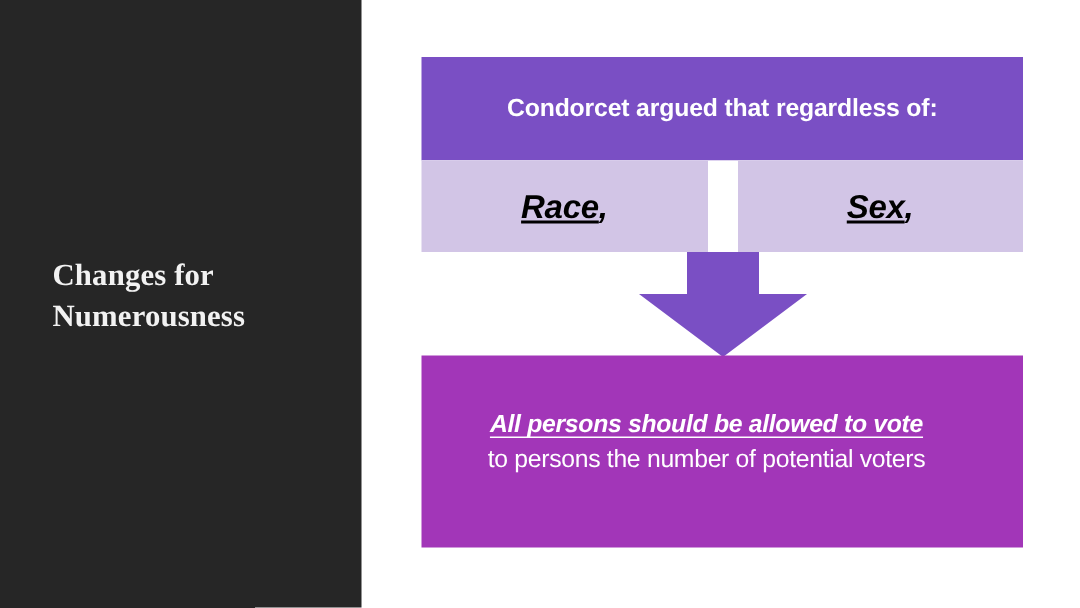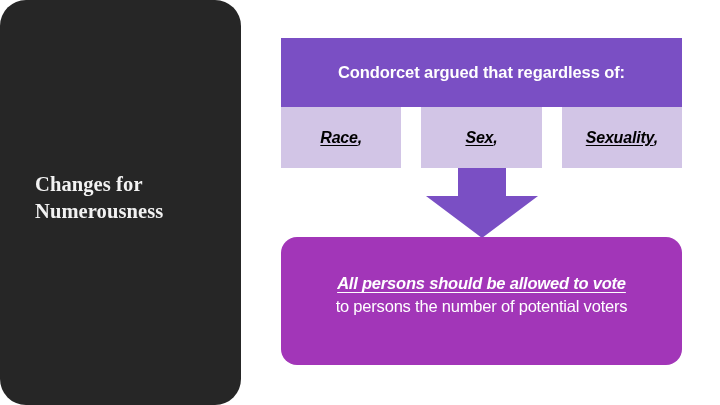--- a/index.html
+++ b/index.html
@@ -21,21 +21,20 @@
   }
 
   
   .sidebar {
     position: absolute;
     left: 0;
     top: 0;
     width: 241px;
     height: 405px;
     background: #262626;
-    border-radius: 26px;
   }
   .slide-title {
     position: absolute;
     left: 35px;
     top: 171px;
     width: 190px;
     color: #f2f2f2;
     font-family: "Liberation Serif", "DejaVu Serif", serif;
     font-size: 20.5px;
     font-weight: 700;
@@ -78,21 +77,21 @@
     flex: 1 1 0;
     background: #D2C5E6;
     display: flex;
     align-items: center;
     justify-content: center;
   }
   .cell + .cell {
     margin-left: 20px;
   }
   .cell-text {
-    font-size: 16px;
+    font-size: 22px;
     font-weight: 600;
     font-style: italic;
     color: #000000;
     letter-spacing: -0.2px;
     white-space: nowrap;
   }
   .cell-text .u {
     text-decoration: underline;
     text-underline-offset: 2px;
   }
@@ -109,22 +108,21 @@
   
   .bottom-block {
     position: absolute;
     left: 281px;
     top: 237px;
     width: 401px;
     height: 128px;
     background: #A236B8;
     display: flex;
     align-items: center;
-    justify-content: center;
-    border-radius: 16px;
+    justify-content: flex-start;
   }
   .bottom-text {
     width: 380px;
     text-align: center;
     color: #ffffff;
     font-size: 16.5px;
     line-height: 1.38;
     letter-spacing: -0.2px;
     padding-bottom: 12px;
   }
@@ -157,23 +155,20 @@
     <div class="cells-row">
 
       <div class="cell">
         <span class="cell-text"><span class="u">Race</span><span>,</span></span>
       </div>
 
       <div class="cell">
         <span class="cell-text"><span class="u">Sex</span><span>,</span></span>
       </div>
 
-      <div class="cell">
-        <span class="cell-text"><span class="u">Sexuality</span><span>,</span></span>
-      </div>
 
     </div>
   </div>
 
   <svg class="arrow" viewBox="0 0 112 70">
     <polygon points="32,0 80,0 80,28 112,28 56,70 0,28 32,28" fill="#7A4FC4"></polygon>
   </svg>
 
   <div class="bottom-block">
     <div class="bottom-text">

